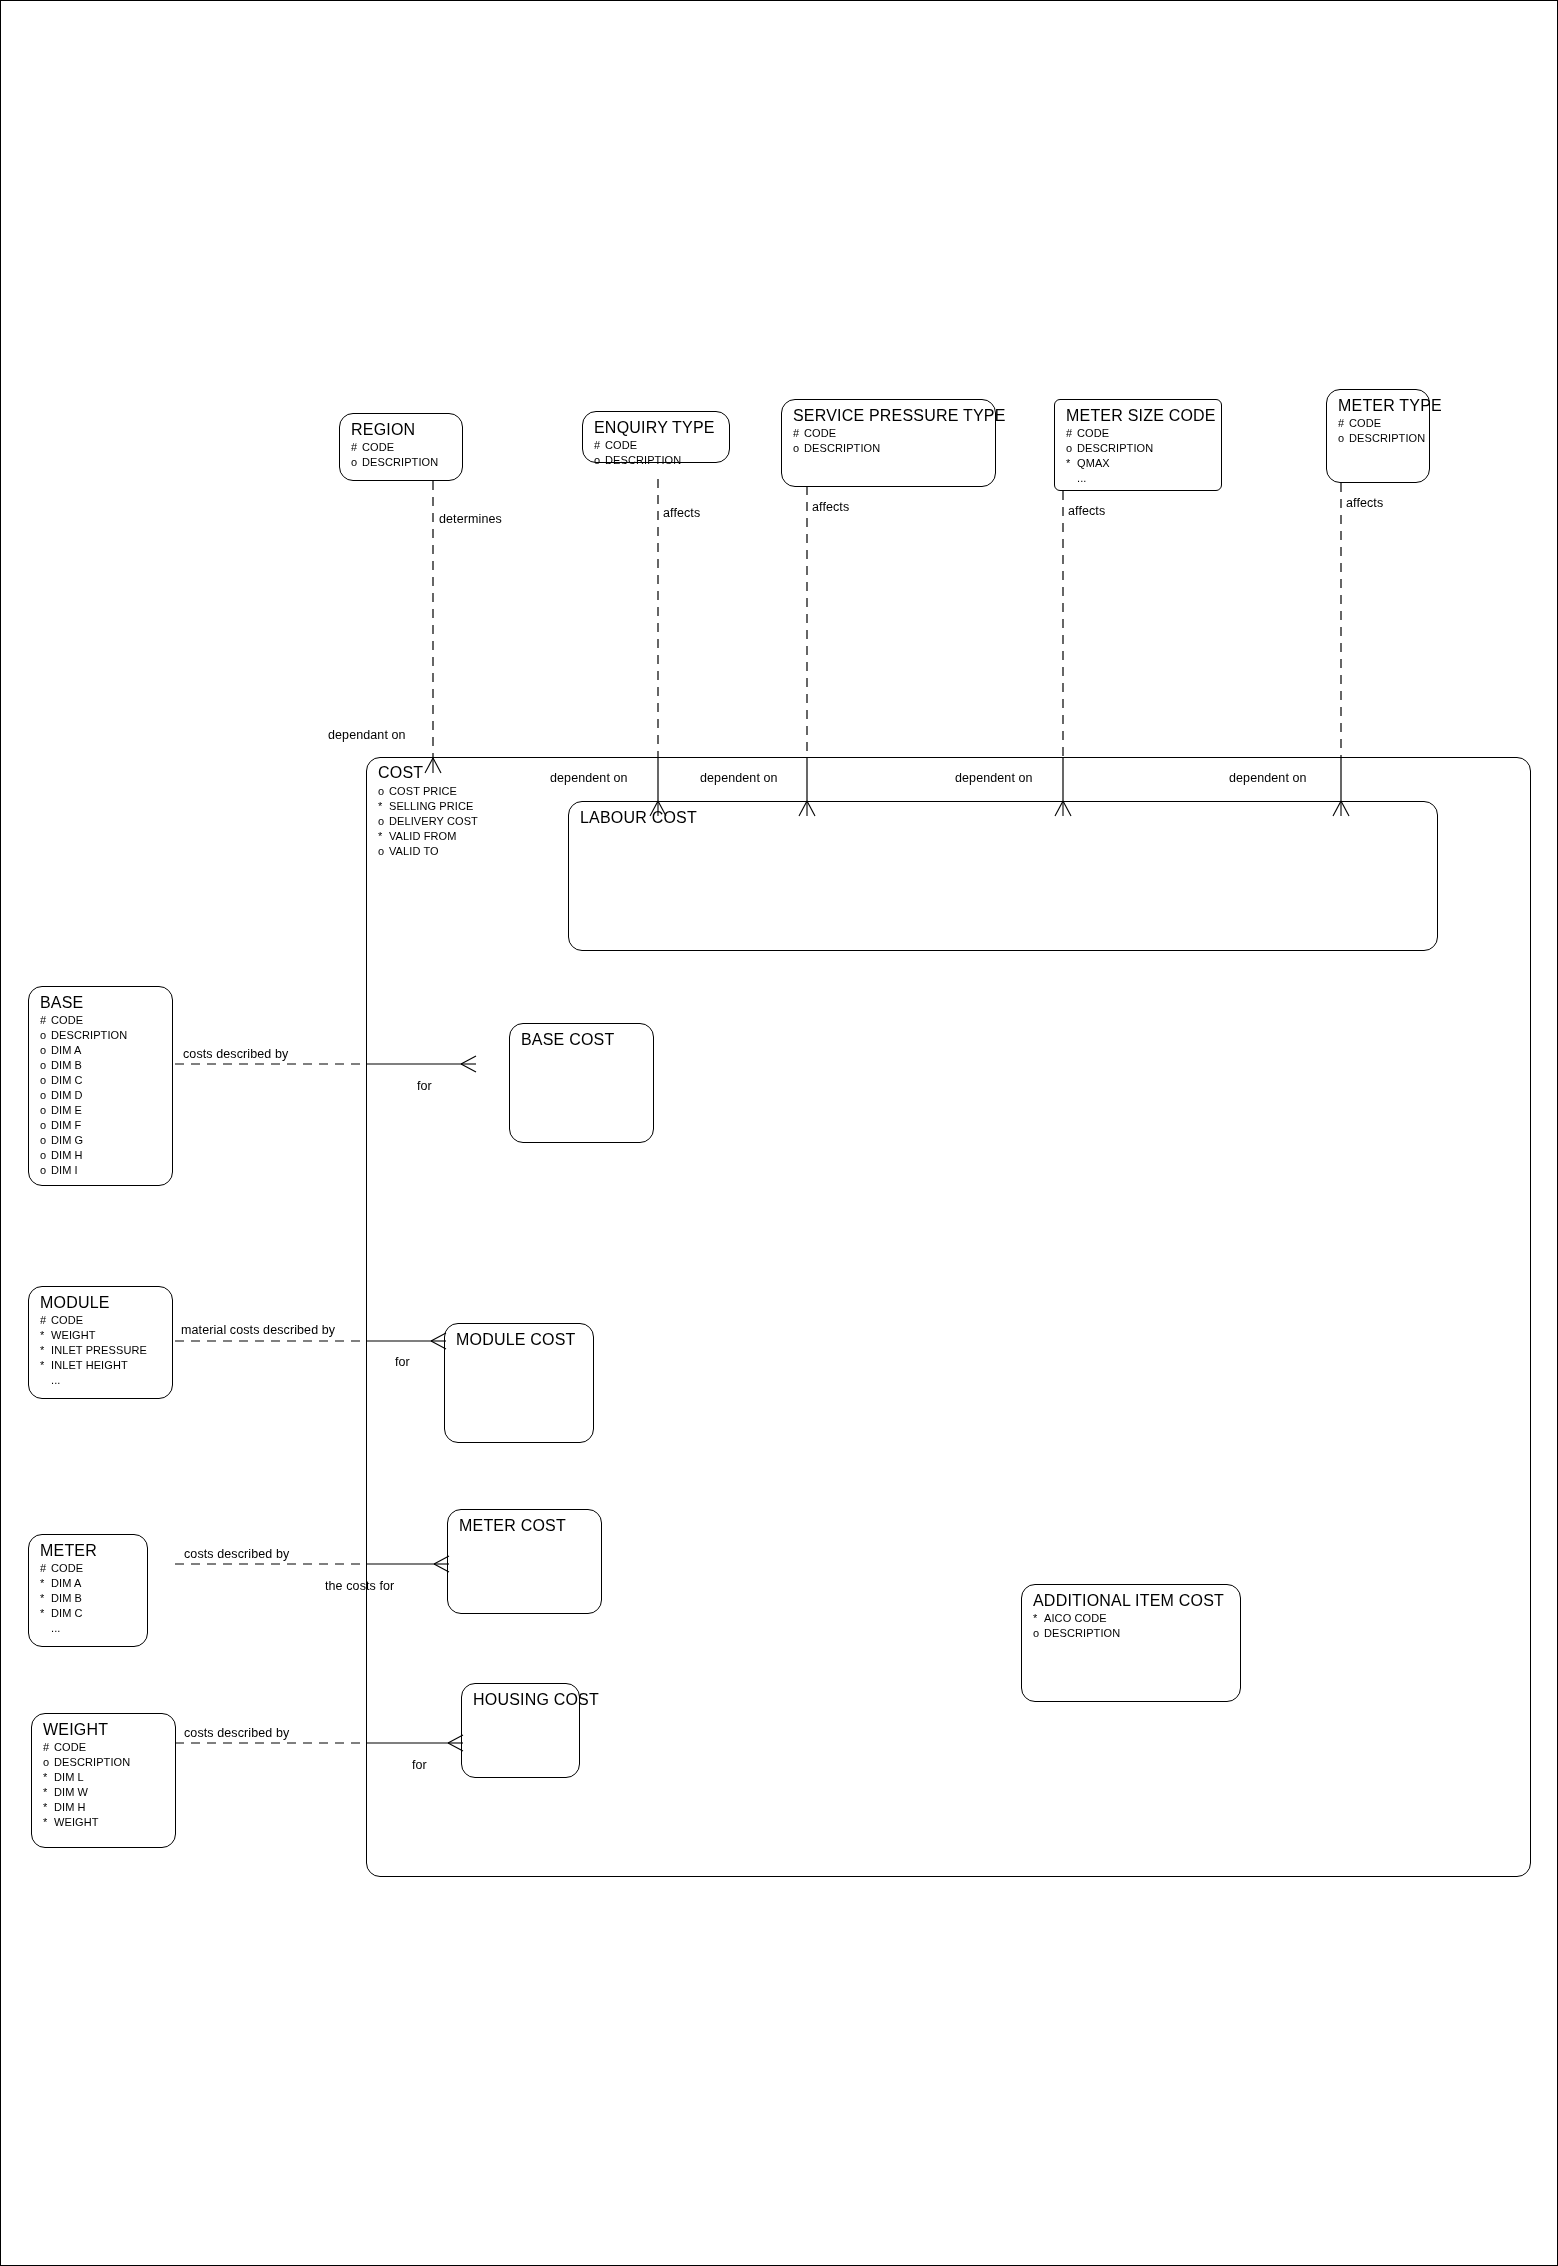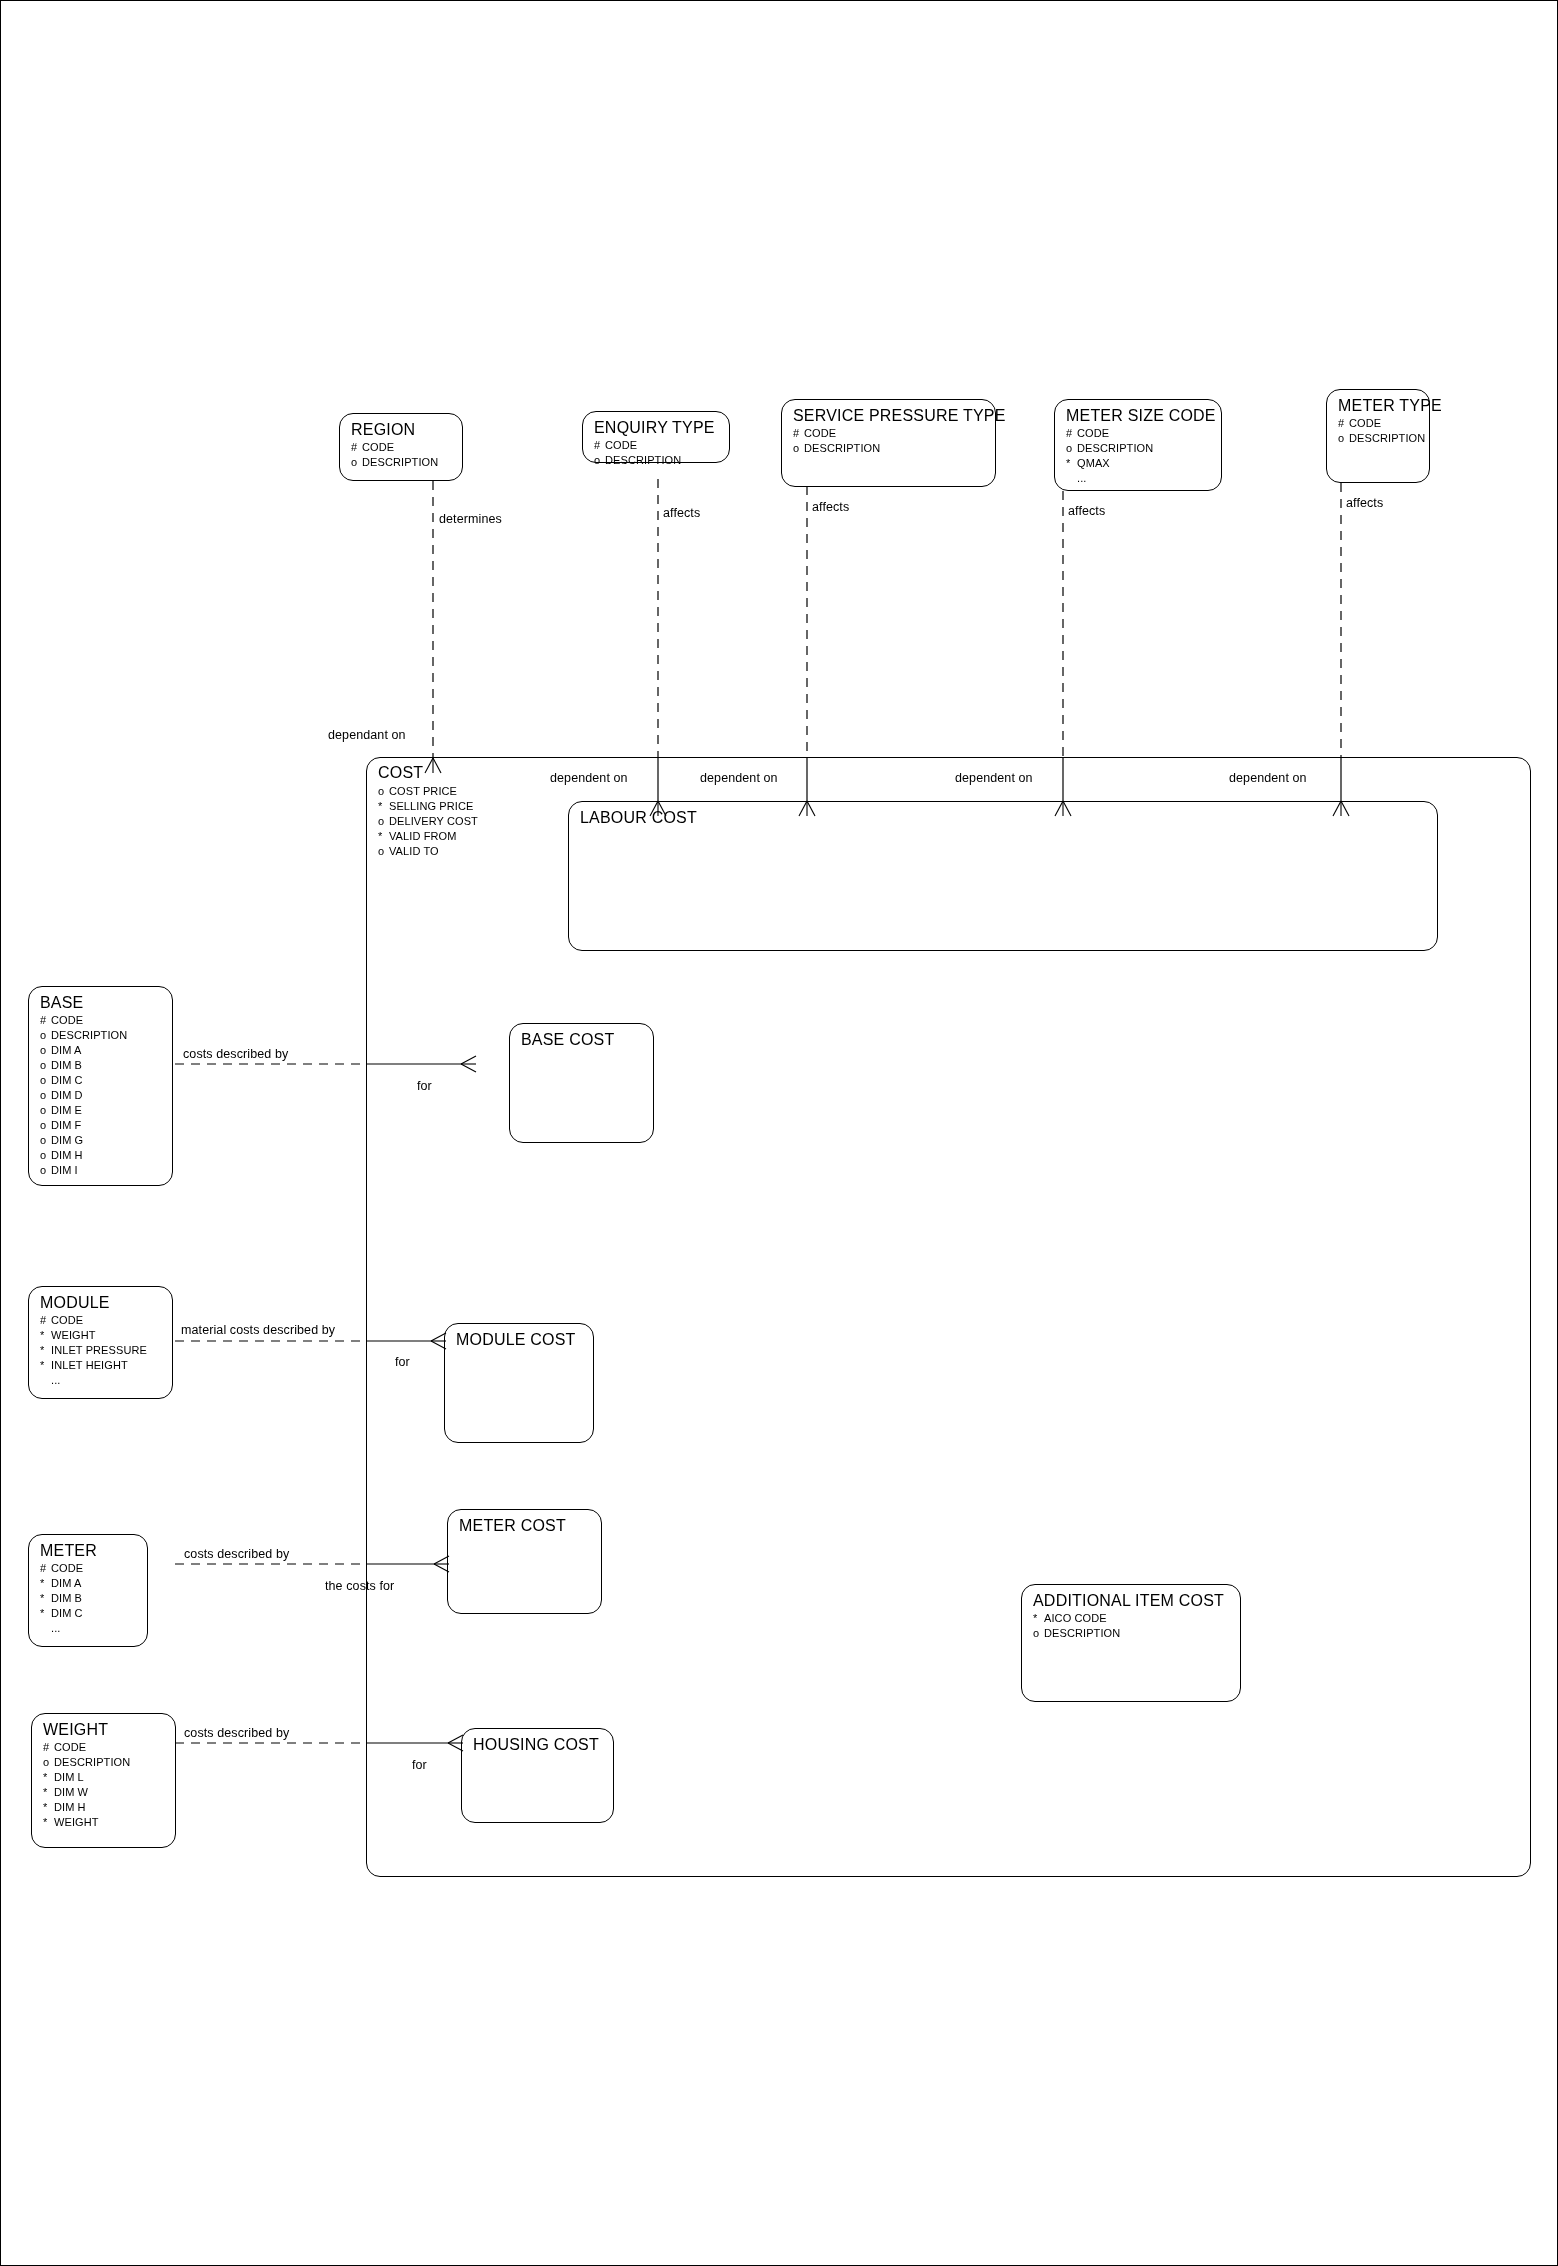--- a/index.html
+++ b/index.html
@@ -168,21 +168,21 @@
   </div>
 
   <div class="entity" style="left:780px; top:398px; width:215px; height:88px;">
     <div class="entity-name">SERVICE PRESSURE TYPE</div>
     <ul class="attr-list">
       <li class="attr"><span class="mark">#</span><span>CODE</span></li>
       <li class="attr"><span class="mark">o</span><span>DESCRIPTION</span></li>
     </ul>
   </div>
 
-  <div class="entity" style="left:1053px; top:398px; width:168px; height:92px;">
+  <div class="entity" style="left:1053px; top:398px; width:168px; height:92px;border-radius:6px;">
     <div class="entity-name">METER SIZE CODE</div>
     <ul class="attr-list">
       <li class="attr"><span class="mark">#</span><span>CODE</span></li>
       <li class="attr"><span class="mark">o</span><span>DESCRIPTION</span></li>
       <li class="attr"><span class="mark">*</span><span>QMAX</span></li>
       <li class="attr"><span class="mark"></span><span>...</span></li>
     </ul>
   </div>
 
   <div class="entity" style="left:1325px; top:388px; width:104px; height:94px;">
@@ -275,21 +275,21 @@
   </div>
 
   <div class="entity" style="left:443px; top:1322px; width:150px; height:120px;">
     <div class="entity-name">MODULE COST</div>
   </div>
 
   <div class="entity" style="left:446px; top:1508px; width:155px; height:105px;">
     <div class="entity-name">METER COST</div>
   </div>
 
-  <div class="entity" style="left:460px; top:1682px; width:153px; height:95px;margin-top:45px;">
+  <div class="entity" style="left:460px; top:1682px; width:119px; height:95px;">
     <div class="entity-name">HOUSING COST</div>
   </div>
 
   <div class="entity" style="left:1020px; top:1583px; width:220px; height:118px;">
     <div class="entity-name">ADDITIONAL ITEM COST</div>
     <ul class="attr-list">
       <li class="attr"><span class="mark">*</span><span>AICO CODE</span></li>
       <li class="attr"><span class="mark">o</span><span>DESCRIPTION</span></li>
     </ul>
   </div>

